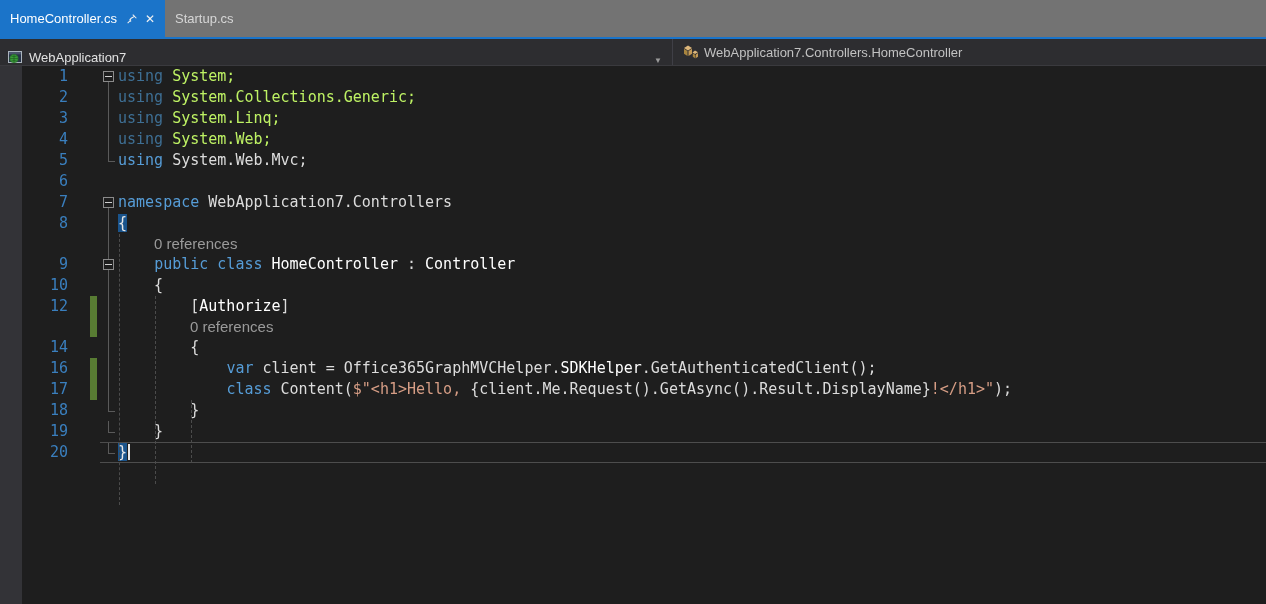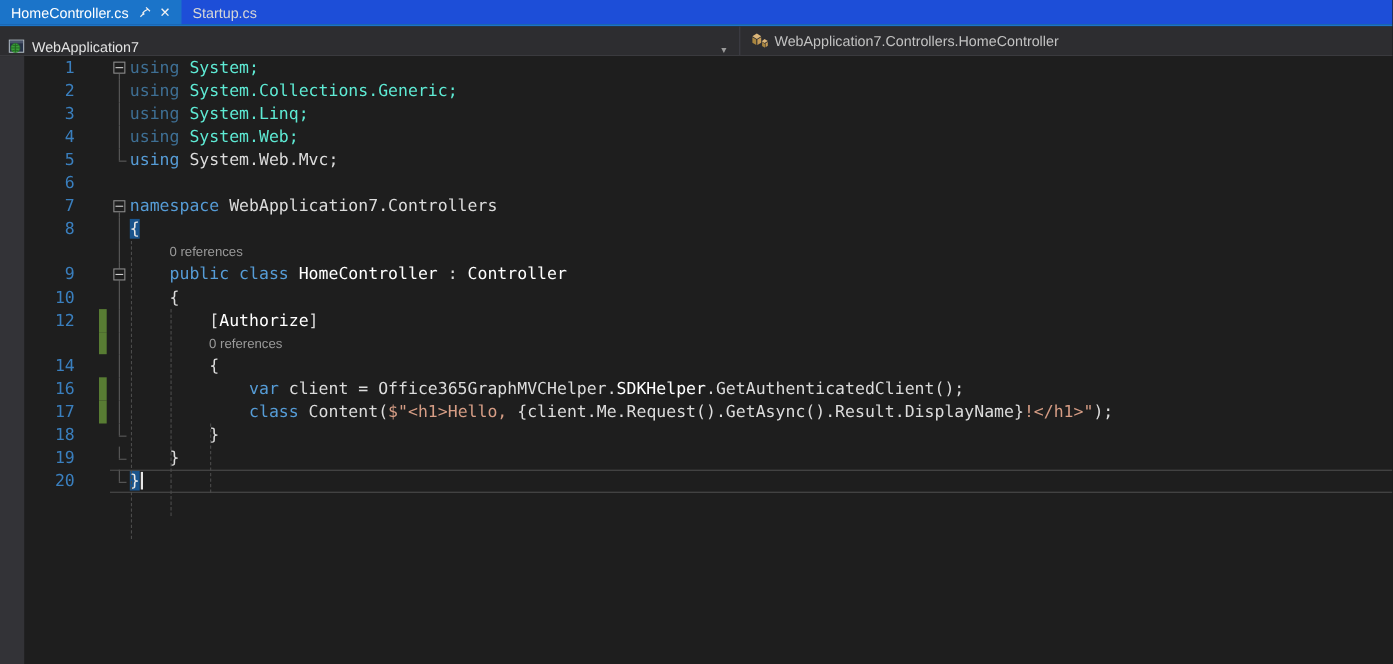--- a/index.html
+++ b/index.html
@@ -1,21 +1,21 @@
 <!DOCTYPE html>
 <html><head>
 <meta charset="utf-8">
 <style>
   * { margin:0; padding:0; box-sizing:border-box; }
   html,body { width:1266px; height:604px; overflow:hidden; background:#1e1e1e;
               font-family:"Liberation Sans", sans-serif; }
   .window { width:1266px; height:604px; display:flex; flex-direction:column; }
 
   
-  .tabbar { height:22px; background:#1d4ed8; display:flex; align-items:stretch; flex:none; }
+  .tabbar { height:37px; background:#737373; display:flex; align-items:stretch; flex:none; }
   .tab { display:flex; align-items:center; padding:0 10px; font-size:13px; color:#d6d6d6; cursor:default; }
   .tab.active { background:#1b74c9; color:#ffffff; }
   .tab .tlabel { white-space:nowrap; }
   .tab .pin { margin-left:9px; display:flex; align-items:center; }
   .tab .closex { margin-left:7px; font-size:12px; line-height:1; color:#f2f2f2; }
   .accentline { height:2px; background:#1b74c9; flex:none; }
 
   
   .navbar { height:27px; background:#2d2d30; border-bottom:1px solid #3a3a3e;
             display:flex; align-items:center; flex:none; font-size:13px; }
@@ -42,25 +42,25 @@
   .cell-fold { width:18px; flex:none; position:relative; }
   .vline { position:absolute; left:8px; width:1px; background:#5a5a5a; }
   .v-full { top:0; bottom:0; }
   .v-below { top:16px; bottom:0; }
   .v-bendtop { top:0; height:11px; }
   .hbend { position:absolute; left:8px; top:11px; width:7px; height:1px; background:#5a5a5a; }
   .fbox { position:absolute; left:3px; top:5px; width:11px; height:11px;
           border:1px solid #8a8a8a; background:#1e1e1e; }
   .fbox::after { content:""; position:absolute; left:1px; right:1px; top:4px; height:1px; background:#cfcfcf; }
   .cell-code { flex:1; white-space:pre; line-height:21px; color:#dcdcdc; position:relative; }
-  .lensrow .cell-code { font-family:"Liberation Sans",sans-serif; font-size:12px;
+  .lensrow .cell-code { font-family:"Liberation Sans",sans-serif; font-size:15px;
                         color:#9a9a9a; line-height:20px; }
   .tok { white-space:pre; }
   .kw { color:#569cd6; } .kw-dim { color:#3e6f94; }
-  .id { color:#dcdcdc; } .id-dim { color:#5eead4; }
+  .id { color:#dcdcdc; } .id-dim { color:#bef264; }
   .type { color:#ffffff; } .cm { color:#57a64a; } .str { color:#d69d85; }
   .hl { background:#1a548c; color:#e8e8e8; }
   .row.cur::after { content:""; position:absolute; left:100px; right:0; top:0; bottom:0;
                     border-top:1px solid #4d4d4d; border-bottom:1px solid #4d4d4d; pointer-events:none; }
   .caret { display:inline-block; width:2px; height:16px; background:#e6e6e6;
            vertical-align:-3px; margin-left:1px; }
   .iguide { position:absolute; width:1px; border-left:1px dashed #4b4b4b; pointer-events:none; }
 </style>
 </head>
 <body>

